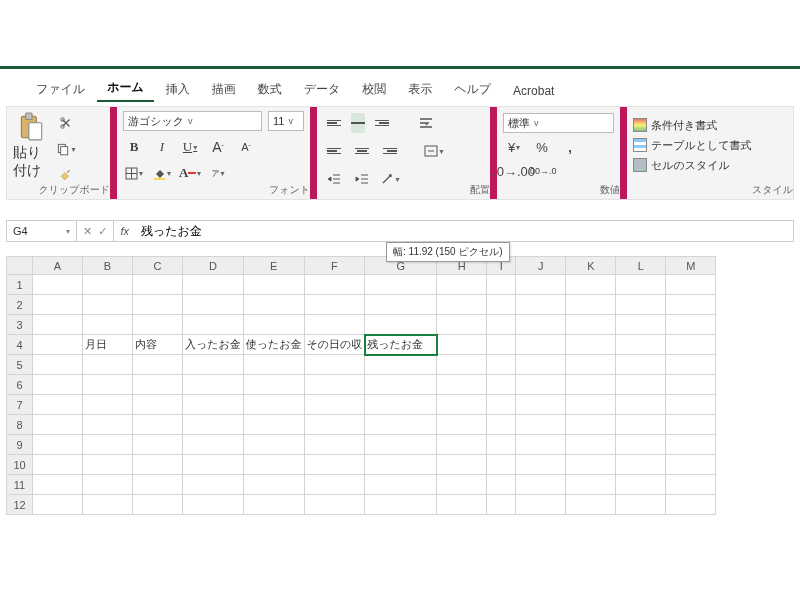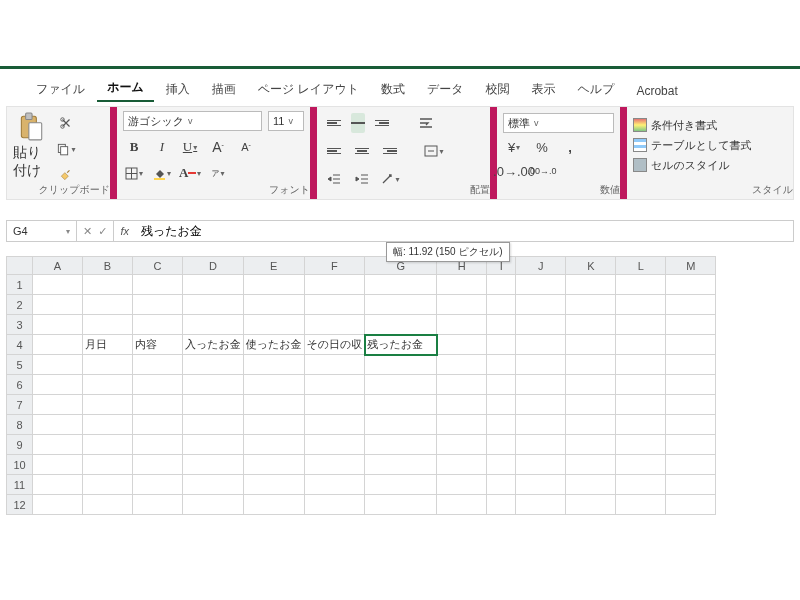--- a/index.html
+++ b/index.html
@@ -71,21 +71,20 @@
 <div class="app">
 
 <div class="titlebar"></div>
 <div class="greenbar"></div>
 
 <div class="tabs">
   <div class="tab">ファイル</div>
   <div class="tab active">ホーム</div>
   <div class="tab">挿入</div>
   <div class="tab">描画</div>
-  <div class="tab">ページ レイアウト</div>
   <div class="tab">数式</div>
   <div class="tab">データ</div>
   <div class="tab">校閲</div>
   <div class="tab">表示</div>
   <div class="tab">ヘルプ</div>
   <div class="tab">Acrobat</div>
 </div>
 
 <div class="ribbon">
 

